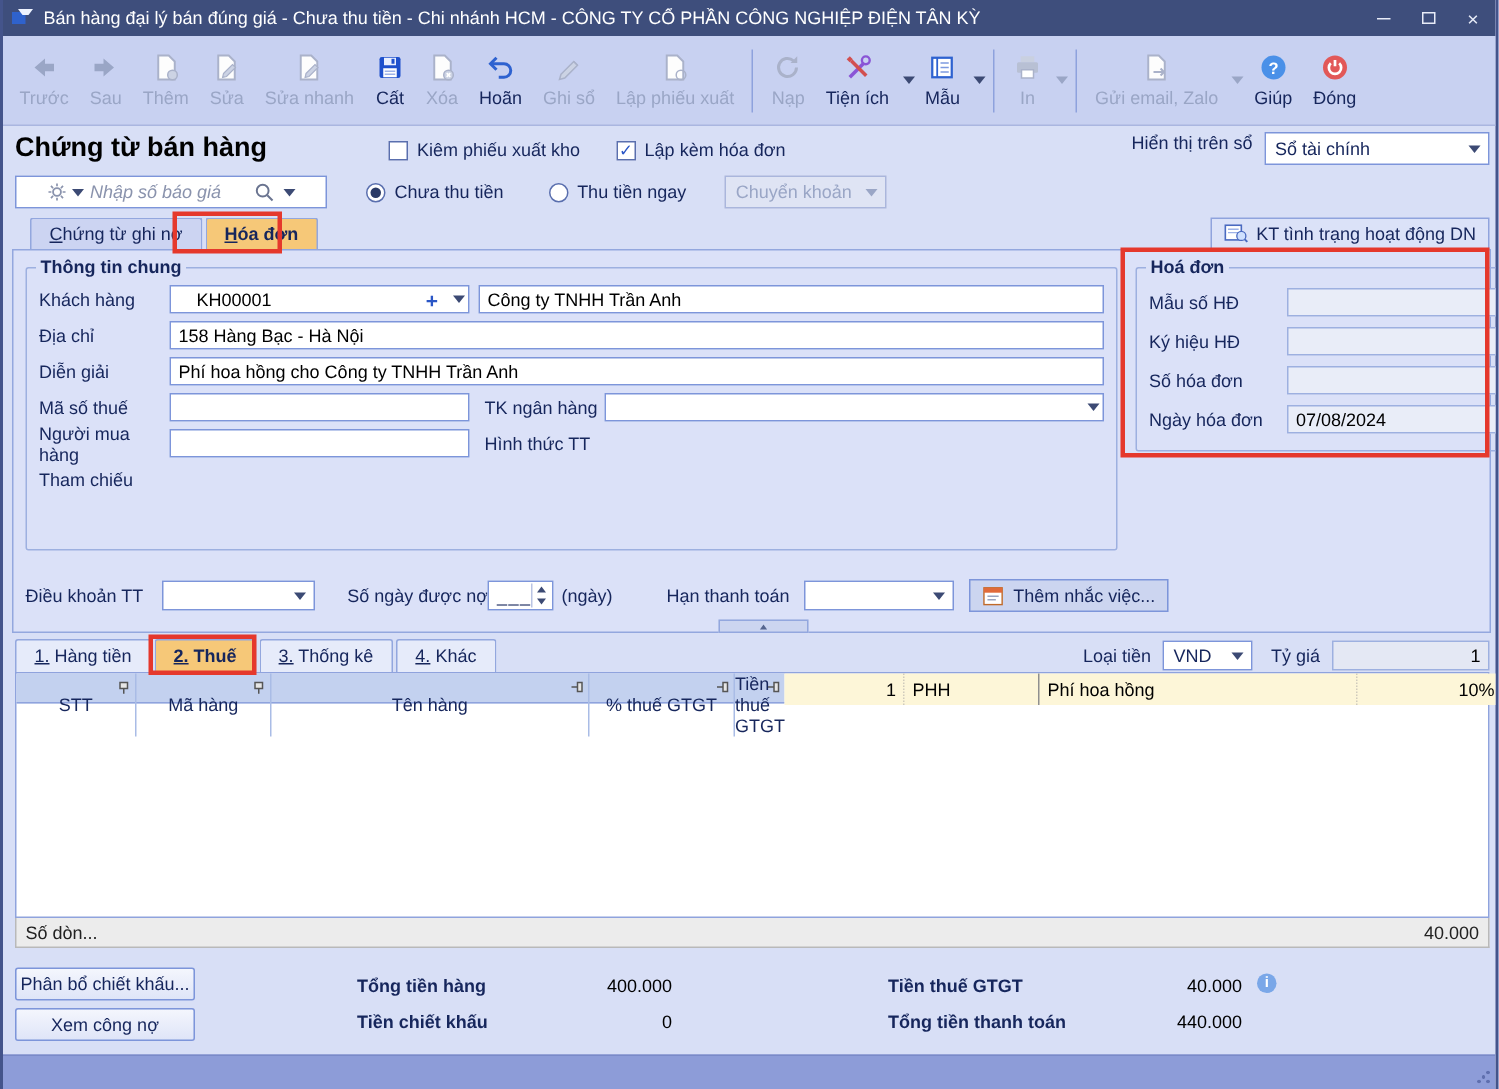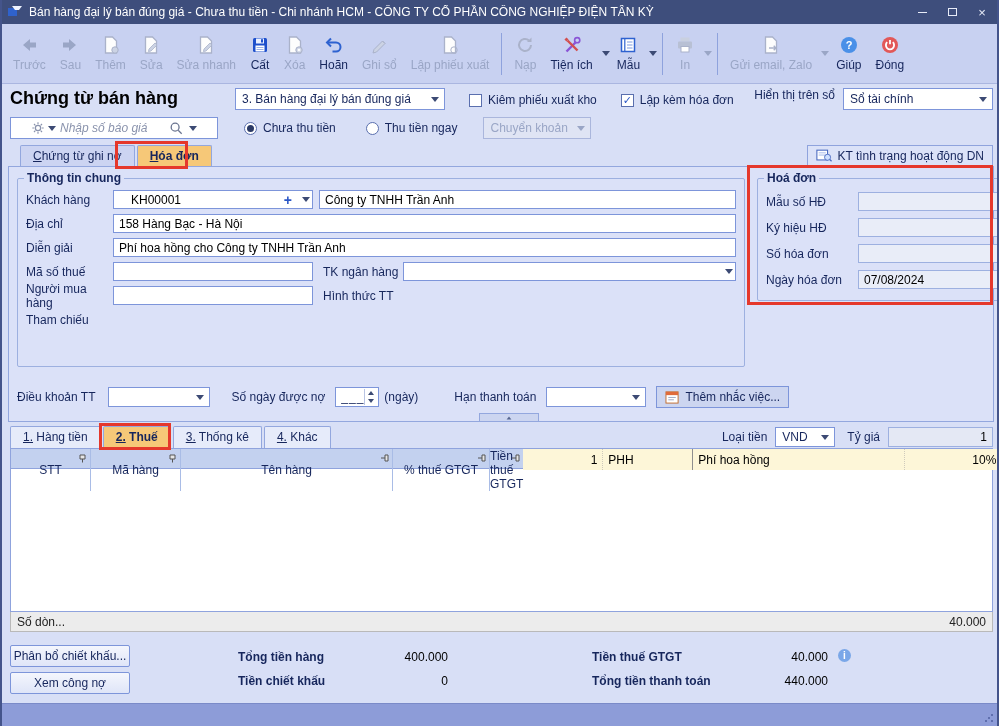--- a/index.html
+++ b/index.html
@@ -332,26 +332,20 @@
           <circle cx="10" cy="10" r="8" fill="#e25858"></circle>
           <path d="M10 5v4.2" stroke="#fff" stroke-width="1.8"></path>
           <path d="M7.2 7.2a4.1 4.1 0 1 0 5.6 0" stroke="#fff" stroke-width="1.8" fill="none"></path>
         </svg>
       <span class="tb-label">Đóng</span>
     </div>
   </div>
 
   <div class="hdr1">
     <span class="page-title">Chứng từ bán hàng</span>
-    <div class="combo" style="width:210px">
-      <span>3. Bán hàng đại lý bán đúng giá</span>
-      <span class="cbtn">
-          <span class="caret"></span>
-        </span>
-    </div>
     <div class="chk">
       <span class="box"></span>
       <span>Kiêm phiếu xuất kho</span>
     </div>
     <div class="chk">
       <span class="box">✓</span>
       <span>Lập kèm hóa đơn</span>
     </div>
     <span class="display-label">Hiển thị trên sổ</span>
     <div class="combo" style="width:150px">
@@ -476,21 +470,21 @@
 
     <div class="terms">
       <span style="padding-left:6px">Điều khoản TT</span>
       <div class="combo" style="width:102px; height:20px; margin-left:12px">
         <span></span>
         <span class="cbtn">
             <span class="caret"></span>
           </span>
       </div>
       <span style="margin-left:22px">Số ngày được nợ</span>
-      <div class="spinner" style="margin-left:10px">
+      <div class="spinner" style="">
         <span>___</span>
         <span class="arrows">
             <span class="tri-up"></span>
             <span class="tri-dn"></span>
           </span>
       </div>
       <span style="margin-left:5px">(ngày)</span>
       <span style="margin-left:36px">Hạn thanh toán</span>
       <div class="combo" style="width:100px; height:20px; margin-left:10px">
         <span></span>

